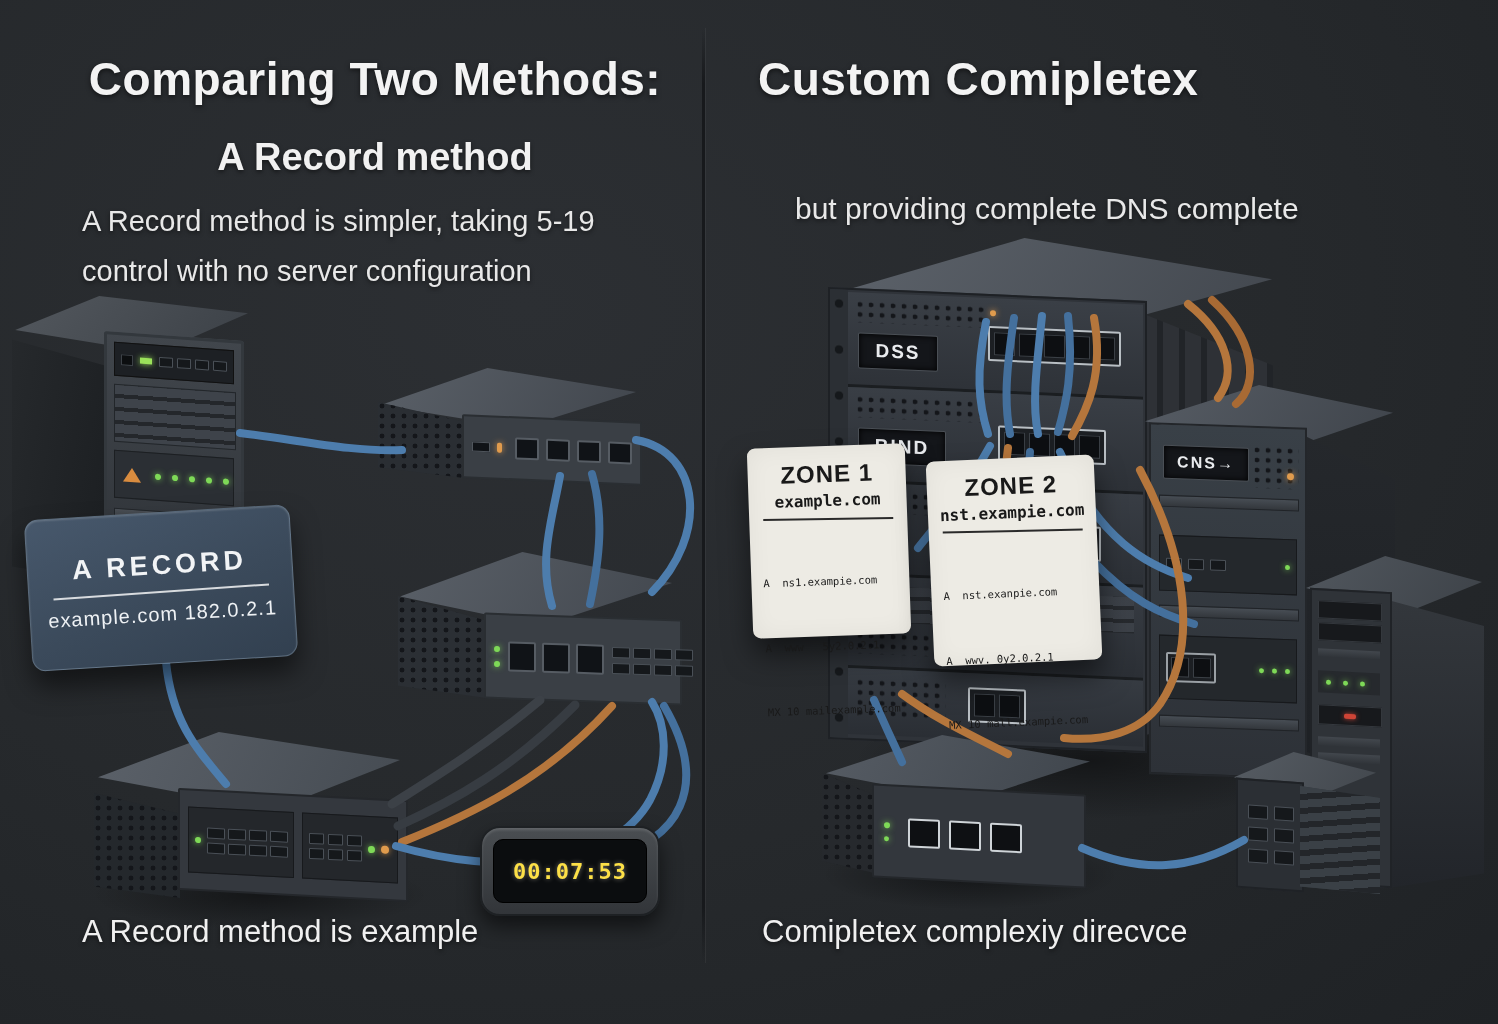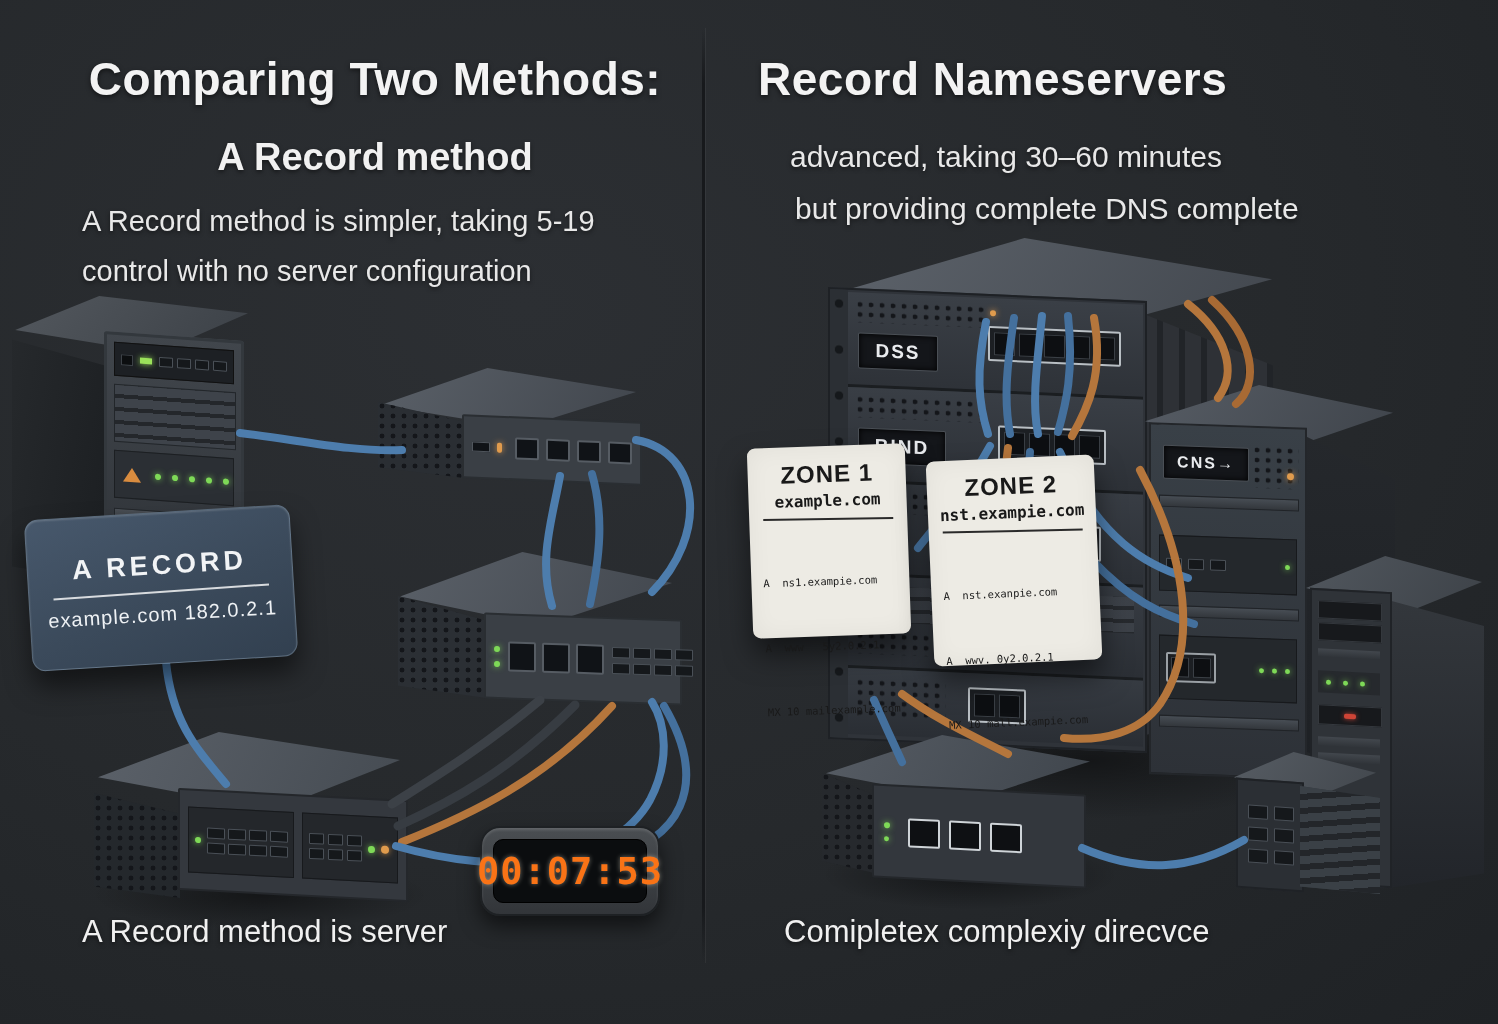--- a/index.html
+++ b/index.html
@@ -48,42 +48,41 @@
   .zone-domain{font-family:"DejaVu Sans Mono", monospace;font-weight:bold;font-size:16px;text-align:center;margin-top:3px;}
   .zone-divider{height:2px;background:#2a2a2a;margin:8px 2px;transform:rotate(1.2deg);}
   .zone-records{font-family:"DejaVu Sans Mono", monospace;font-size:10.5px;line-height:2.05;white-space:pre;}
   #zone1{left:750px;top:446px;width:158px;height:190px;transform:rotate(-2deg);}
   #zone2{left:930px;top:458px;width:168px;height:205px;transform:rotate(-2.5deg);}
   
   .timer{z-index:45;border-radius:20px;background:linear-gradient(180deg,#4a4e52,#323539);
     border:2px solid #1e2124;box-shadow:0 10px 20px rgba(0,0,0,.55), inset 0 2px 3px rgba(255,255,255,.14);}
   .timer .lcd{position:absolute;left:11px;right:11px;top:11px;bottom:11px;background:#0b0d0f;border-radius:10px;
     border:1px solid #000;display:flex;align-items:center;justify-content:center;
-    font-family:"DejaVu Sans Mono", monospace;font-weight:bold;font-size:37px;letter-spacing:1px;color:#f97316;
+    font-family:"DejaVu Sans Mono", monospace;font-weight:bold;font-size:22px;letter-spacing:1px;color:#fde047;
     text-shadow:0 0 5px rgba(240,235,215,.45);}
   #timer-left{left:480px;top:826px;width:176px;height:86px;}
   #timer-right{left:1212px;top:896px;width:182px;height:94px;}
   
   #cables{left:0;top:0;z-index:30;pointer-events:none;}
   #cables path{fill:none;stroke-linecap:round;}
 </style>
 </head>
 <body>
 
 <div id="stage">
 
   <div id="divider" class="abs"></div>
 
   <div class="abs h-sub" style="left:30px;top:136px;width:690px;text-align:center;">A Record method</div>
   <div class="abs h-title" style="left:30px;top:52px;width:690px;text-align:center;">Comparing Two Methods:</div>
   <div class="abs h-desc" style="left:82px;top:196px;">A Record method is simpler, taking 5-19</div>
   <div class="abs h-desc" style="left:82px;top:246px;">control with no server configuration</div>
 
-  <div class="abs h-title" style="left:758px;top:52px;">Record Nameservers</div>
-  <div class="abs h-desc" style="left:790px;top:132px;font-size:30px;">advanced, taking 30–60 minutes</div>
+  <div class="abs h-title" style="left:758px;top:52px;">Custom Comipletex</div>
   <div class="abs h-desc" style="left:795px;top:184px;font-size:30px;">but providing complete DNS complete</div>
 
   <div class="abs floor-shadow" style="left:90px;top:860px;width:340px;height:70px;"></div>
   <div class="abs floor-shadow" style="left:820px;top:840px;width:300px;height:70px;"></div>
   <div class="abs floor-shadow" style="left:850px;top:700px;width:480px;height:120px;"></div>
 
   <div class="abs device" style="left:8px;top:296px;width:240px;height:290px;">
     <div class="face" style="left:0;top:0;width:240px;height:62px;background:linear-gradient(135deg,#53585e,#3b4046);clip-path:polygon(3% 55%,38% 0%,100% 28%,62% 92%);"></div>
     <div class="face" style="left:4px;top:28px;width:92px;height:258px;background:linear-gradient(100deg,#26292c,#1c1f22);clip-path:polygon(0 6%,100% 16%,100% 100%,0 94%);"></div>
     <div class="face" style="left:96px;top:40px;width:140px;height:250px;transform:skewY(4deg);background:linear-gradient(180deg,#41464c,#2f3338);border-radius:3px;box-shadow:inset 0 0 0 3px #33383d;">
@@ -376,16 +375,16 @@
       <div>A  nst.exanpie.com</div>
       <div>A  wwv. 0y2.0.2.1</div>
       <div>MX 10 mall.exampie.com</div>
     </div>
   </div>
 
   <div id="timer-left" class="abs timer">
     <div class="lcd">00:07:53</div>
   </div>
 
-  <div class="abs caption" style="left:82px;top:914px;">A Record method is server</div>
-  <div class="abs caption" style="left:762px;top:914px;margin-left:22px;">Comipletex complexiy direcvce</div>
+  <div class="abs caption" style="left:82px;top:914px;">A Record method is example</div>
+  <div class="abs caption" style="left:762px;top:914px;">Comipletex complexiy direcvce</div>
 
 </div>
 
 </body></html>

